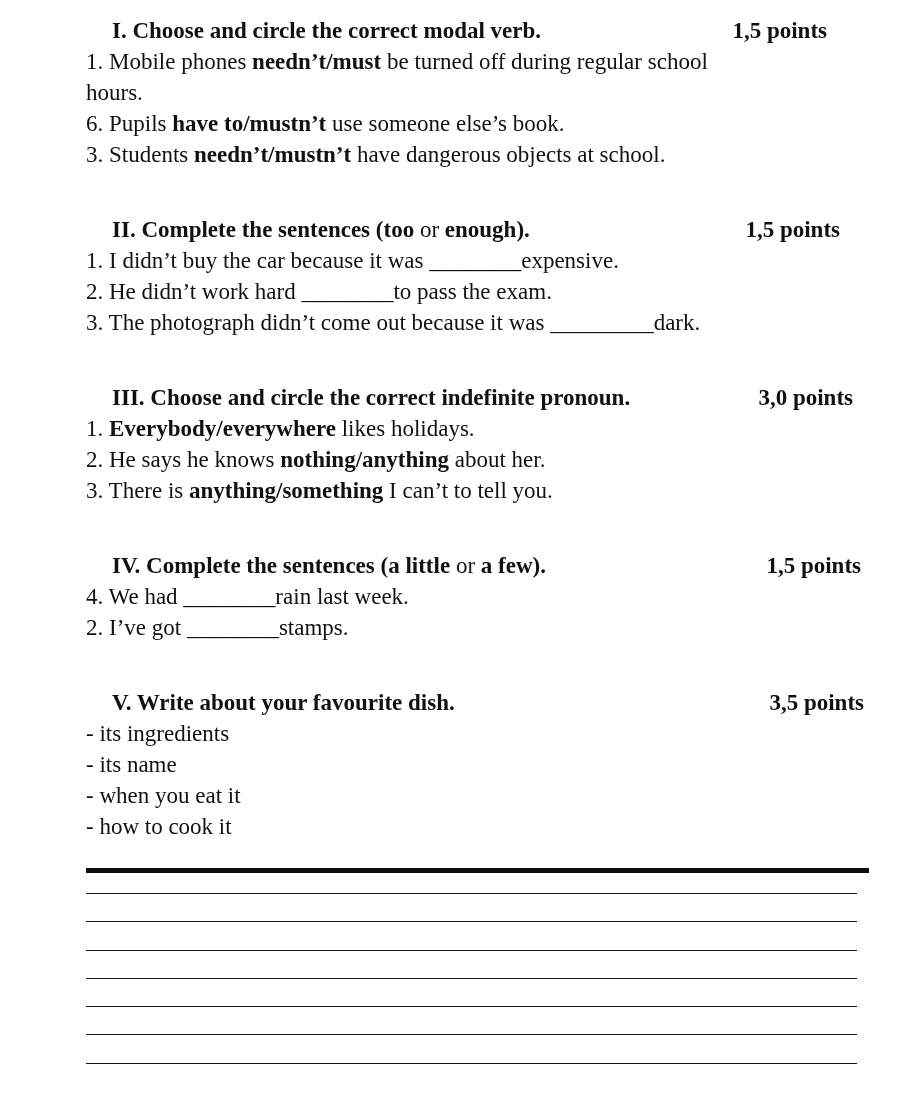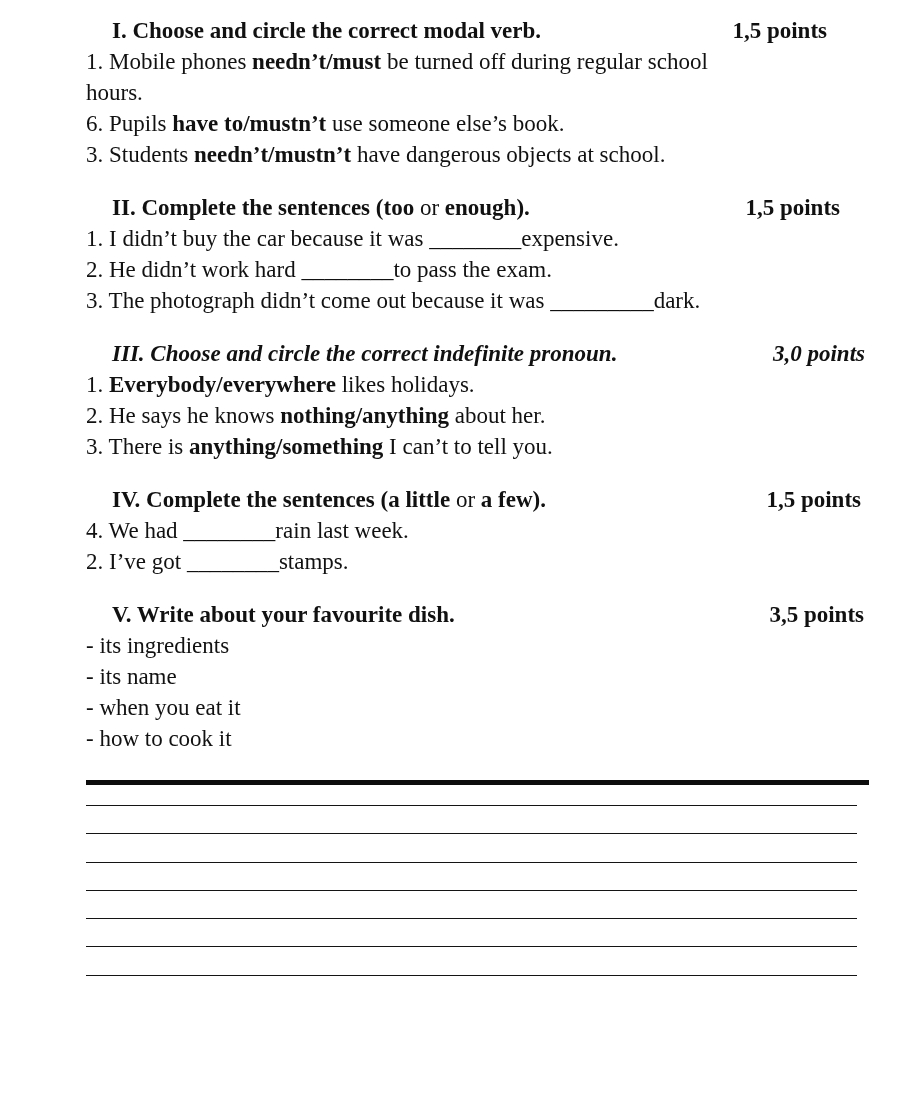--- a/index.html
+++ b/index.html
@@ -15,39 +15,39 @@
     color: #111111;
     font-family: "Liberation Serif", "DejaVu Serif", serif;
     font-size: 23px;
     line-height: 31px;
     overflow: hidden;
   }
   .content {
     padding: 15px 0 0 86px;
   }
   .section + .section {
-    margin-top: 22px;
+    margin-top: 44px;
   }
   .heading {
     display: flex;
     justify-content: space-between;
     align-items: baseline;
     white-space: nowrap;
   }
   .heading .title {
     padding-left: 26px;
     text-align: center;
   }
   .heading .points {
     font-weight: bold;
   }
   
   .section:nth-of-type(1) .heading { padding-right: 74px; }
   .section:nth-of-type(2) .heading { padding-right: 61px; }
-  .section:nth-of-type(3) .heading { padding-right: 36px; font-style: italic; }
+  .section:nth-of-type(3) .heading { padding-right: 48px; }
   .section:nth-of-type(4) .heading { padding-right: 40px; }
   .section:nth-of-type(5) .heading { padding-right: 37px; }
   .line {
     white-space: nowrap;
   }
   .b {
     font-weight: bold;
   }
   .answer-area {
     margin-top: 26px;

